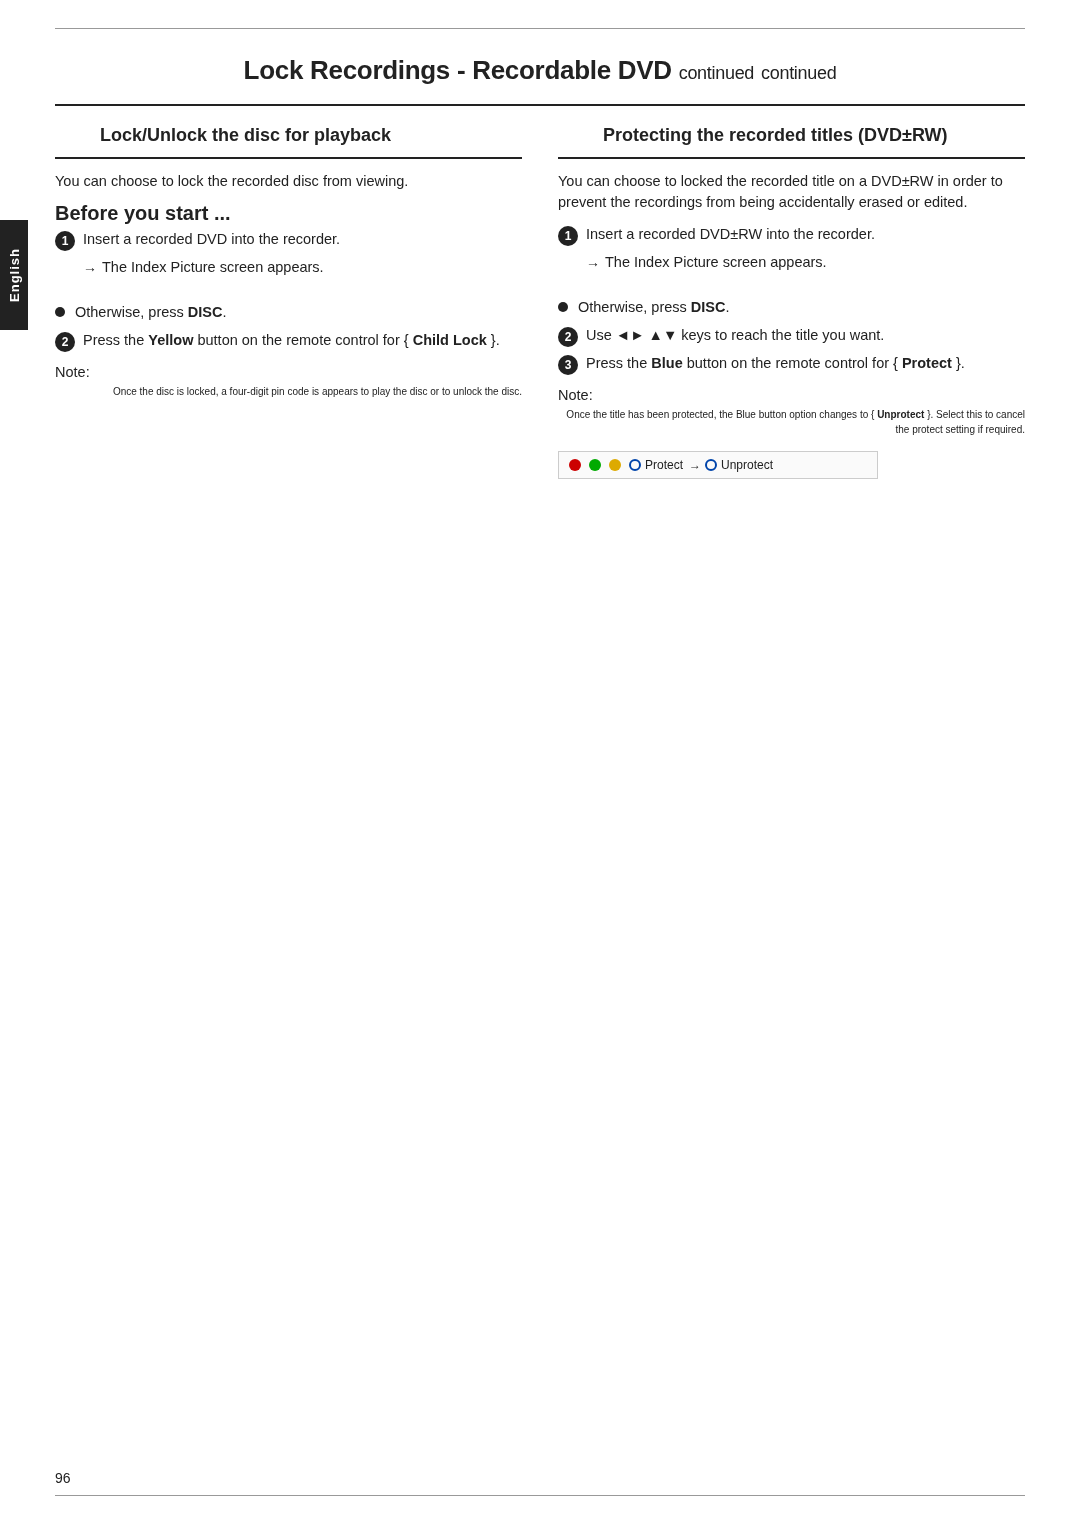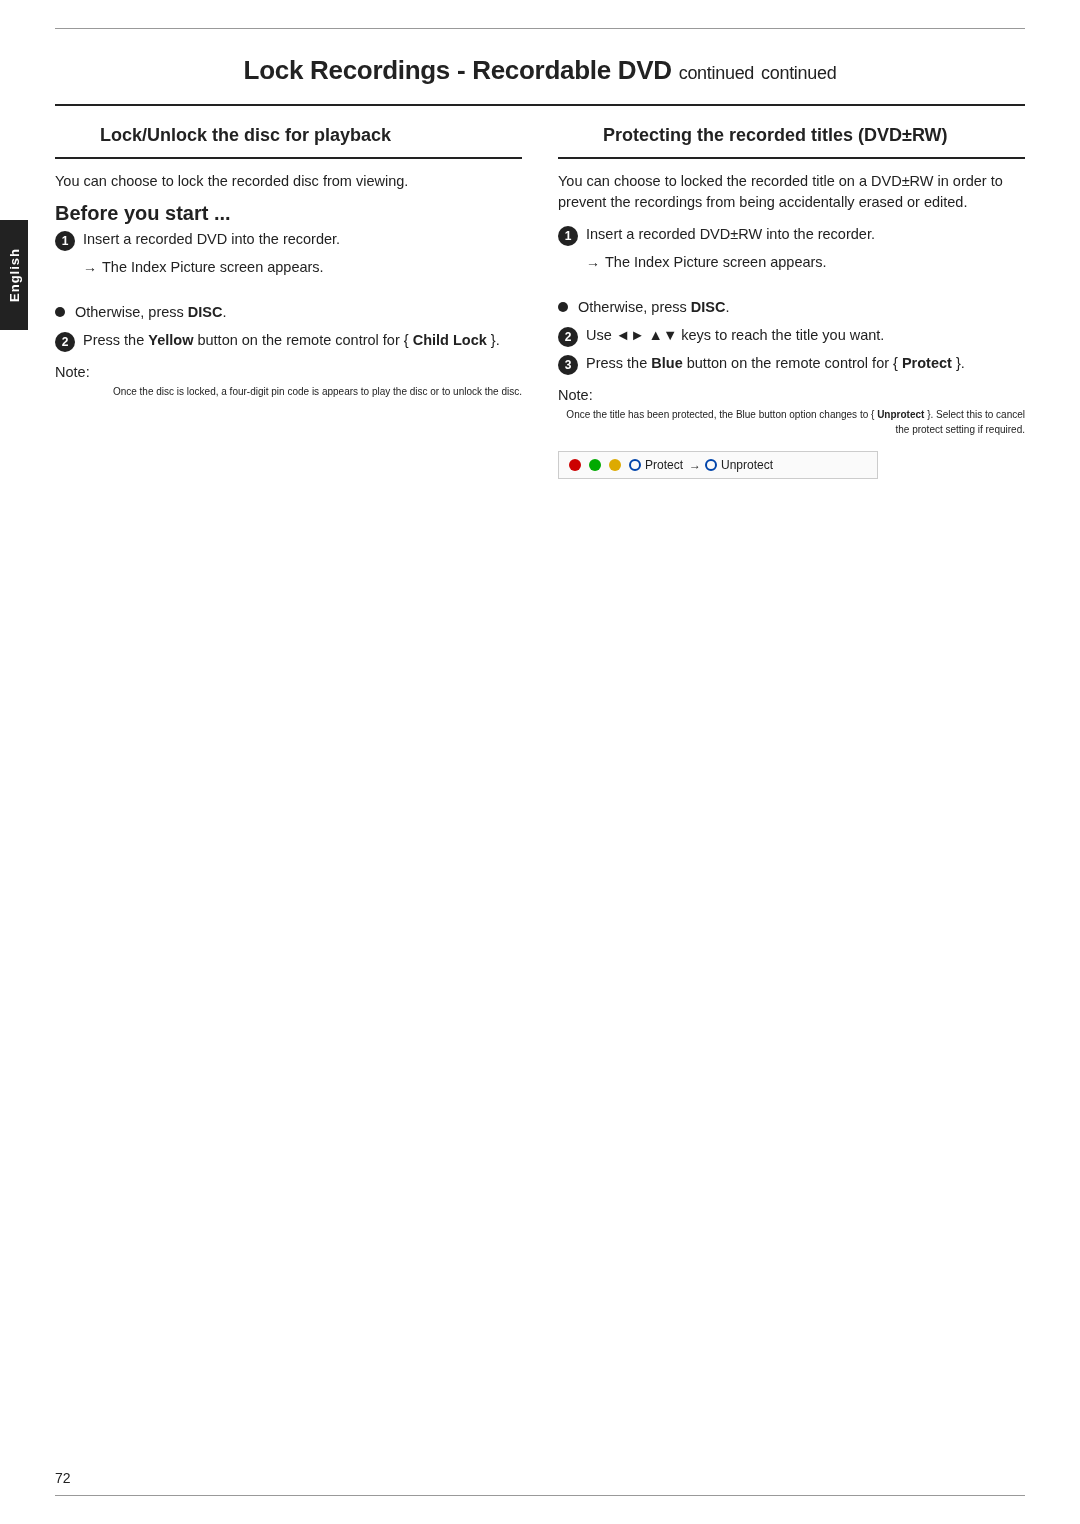--- a/index.html
+++ b/index.html
@@ -380,13 +380,13 @@
         <div class="dot-blue-outline2"></div>
         <span class="diagram-text">Unprotect</span>
       </div>
 
     </div>
 
   </div>
 
 </div>
 
-<div class="page-number">72</div>
+<div class="page-number">96</div>
 
 </body></html>

